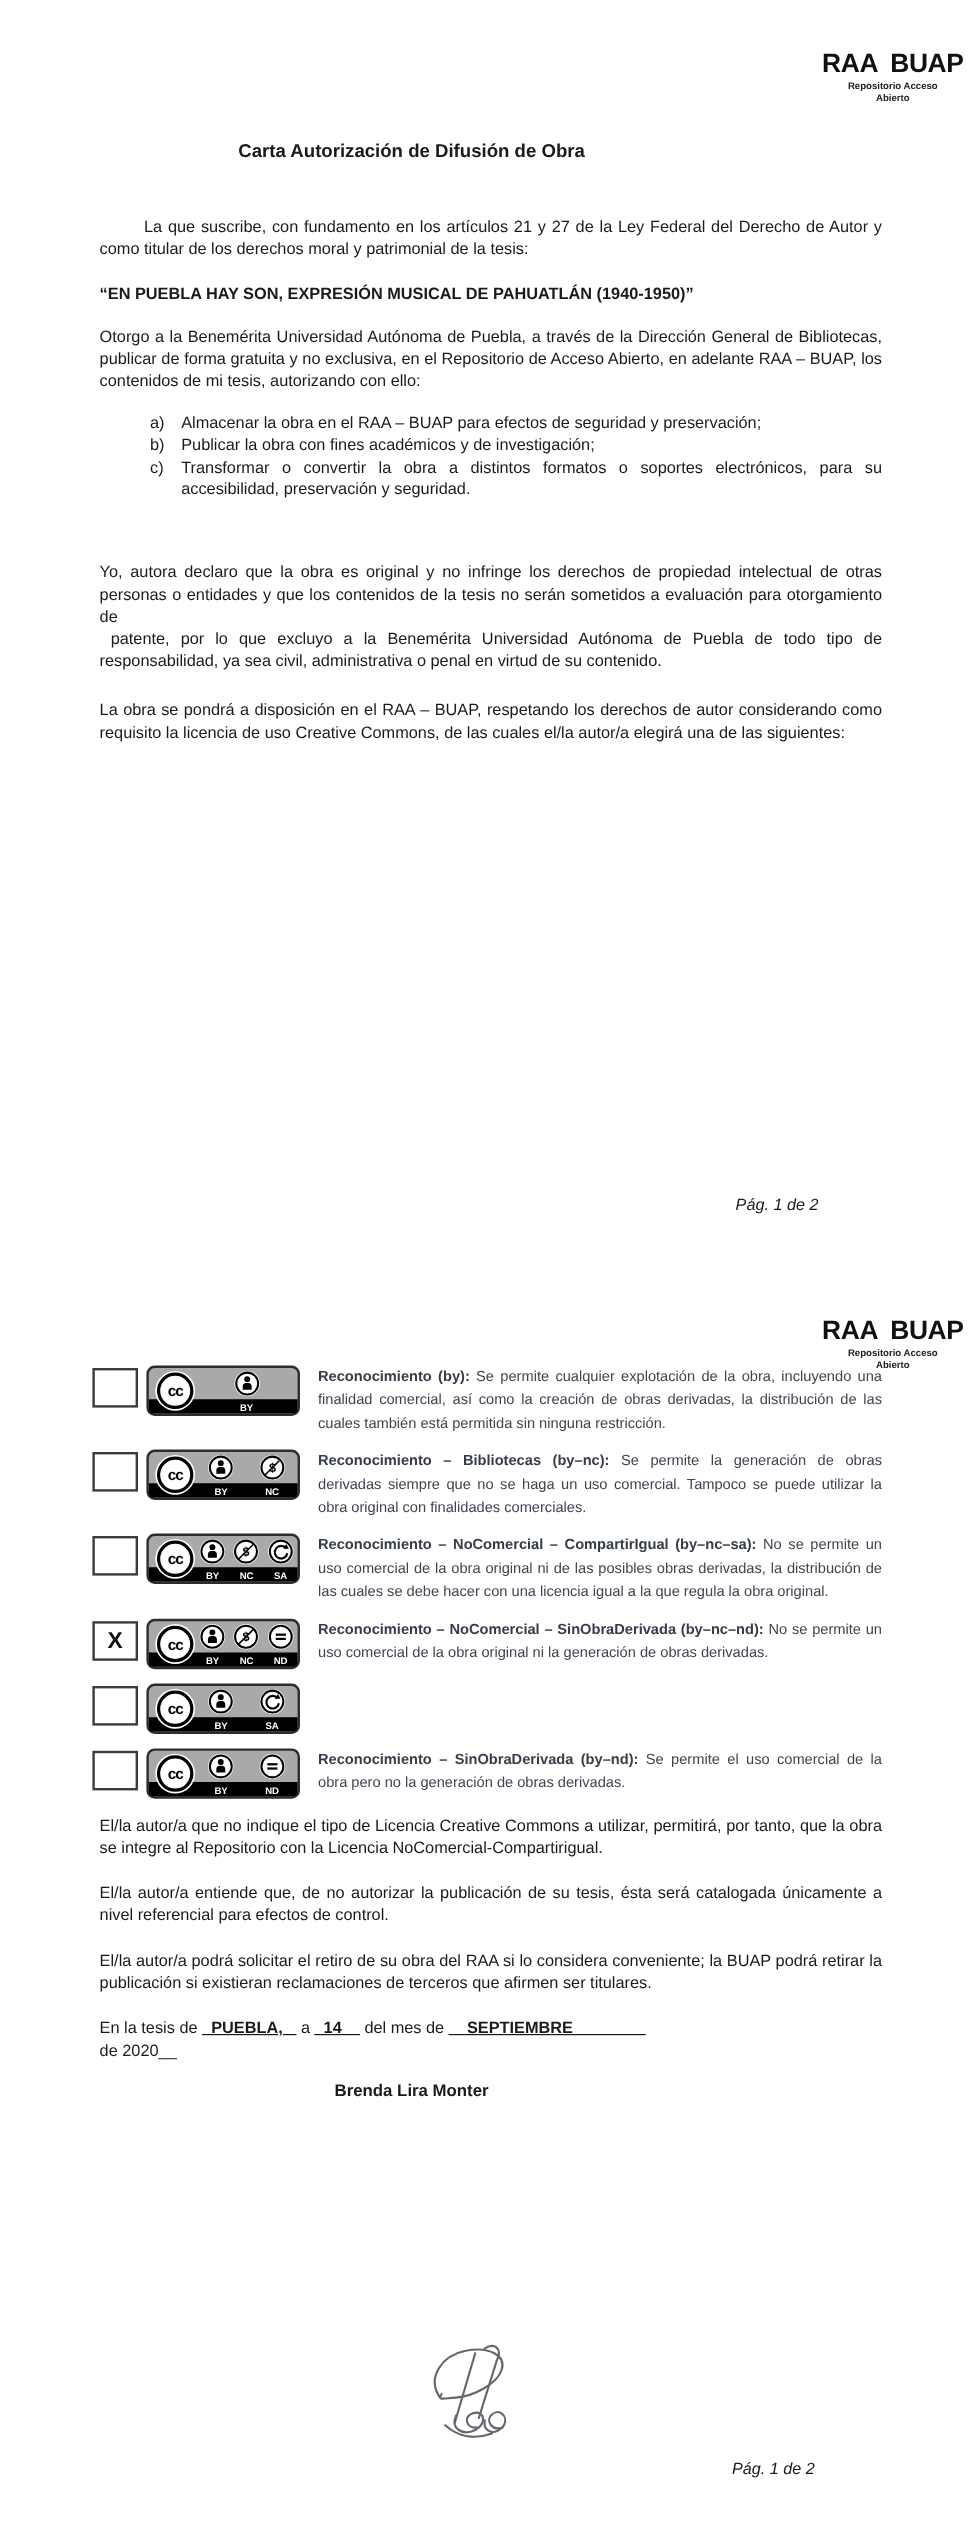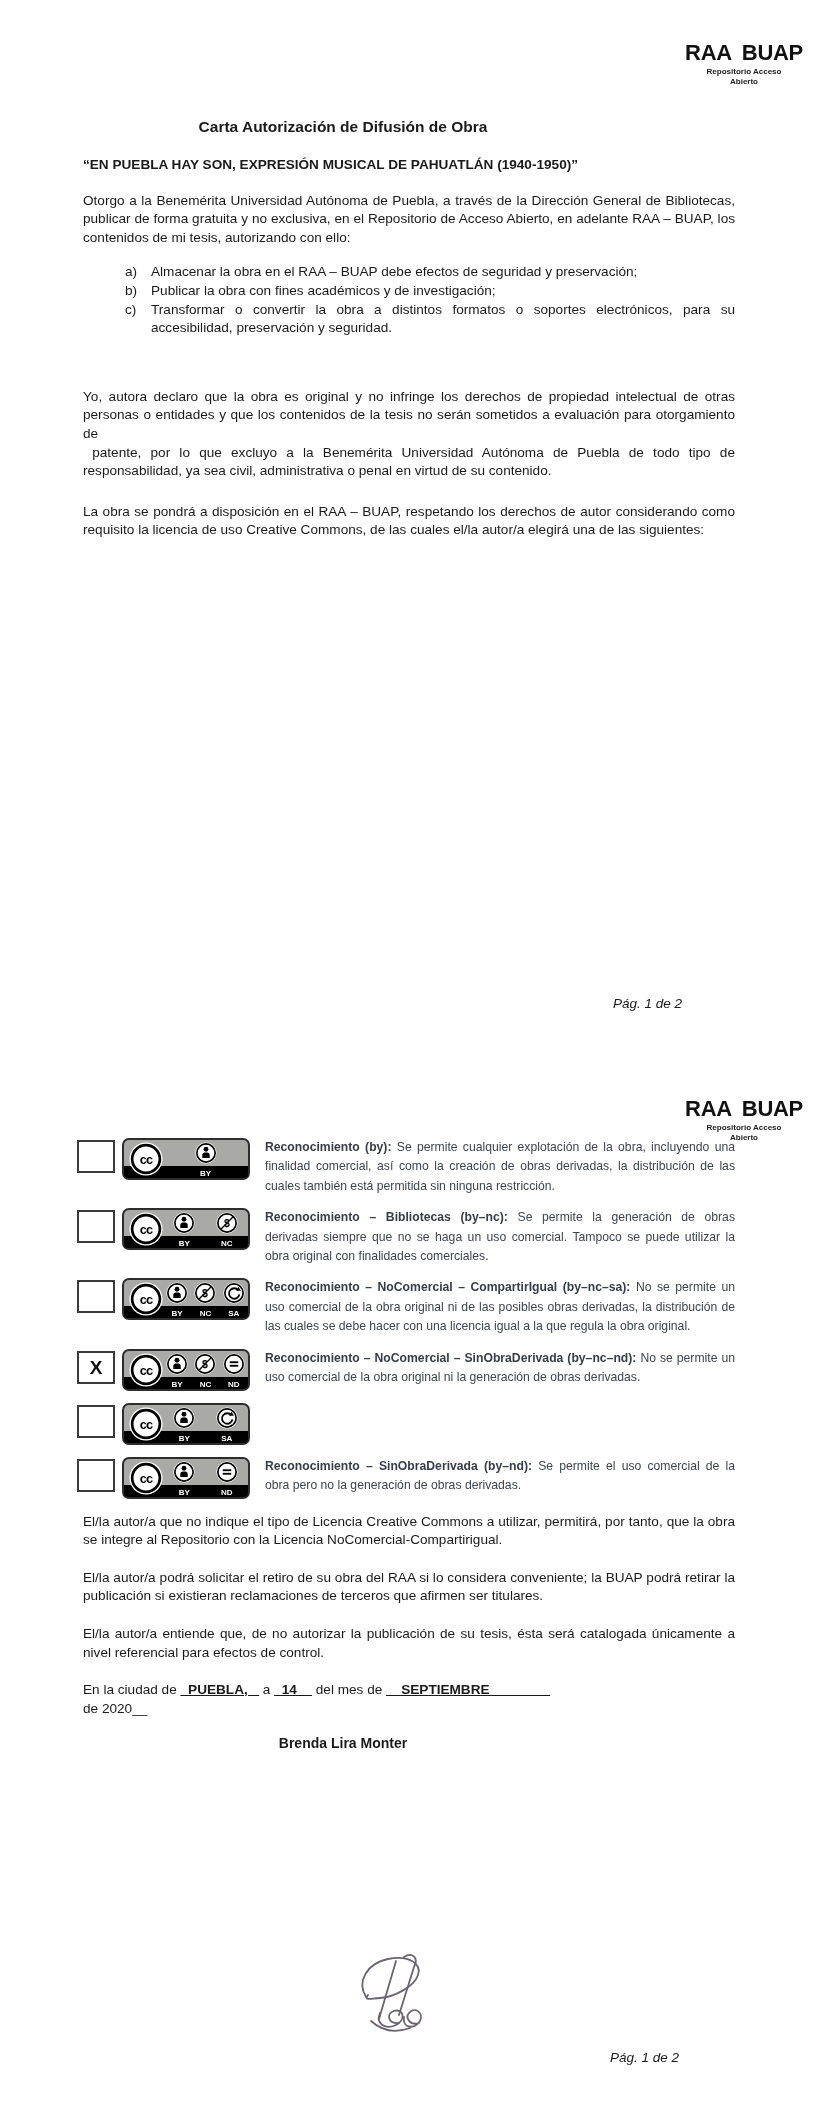--- a/index.html
+++ b/index.html
@@ -68,29 +68,30 @@
       <span>BUAP</span>
     </div>
     <div class="logo-sub">Repositorio Acceso Abierto</div>
   </div>
 
   <div class="content1">
     <div class="doc-title-wrap">
       <span class="doc-title">Carta Autorización de Difusión de Obra</span>
     </div>
 
+    <p class="body-p indent-first mt44">La que suscribe, con fundamento en los artículos 21 y 27 de la Ley Federal del Derecho de Autor y como titular de los derechos moral y patrimonial de la tesis:</p>
 
     <p class="body-p thesis mt20">“EN PUEBLA HAY SON, EXPRESIÓN MUSICAL DE PAHUATLÁN (1940-1950)”</p>
 
     <p class="body-p mt17">Otorgo a la Benemérita Universidad Autónoma de Puebla, a través de la Dirección General de Bibliotecas, publicar de forma gratuita y no exclusiva, en el Repositorio de Acceso Abierto, en adelante RAA – BUAP, los contenidos de mi tesis, autorizando con ello:</p>
 
     <div class="list">
       <div class="list-item">
         <span class="list-marker">a)</span>
-        <span class="list-text">Almacenar la obra en el RAA – BUAP debe efectos de seguridad y preservación;</span>
+        <span class="list-text">Almacenar la obra en el RAA – BUAP para efectos de seguridad y preservación;</span>
       </div>
       <div class="list-item">
         <span class="list-marker">b)</span>
         <span class="list-text">Publicar la obra con fines académicos y de investigación;</span>
       </div>
       <div class="list-item">
         <span class="list-marker">c)</span>
         <span class="list-text">Transformar o convertir la obra a distintos formatos o soportes electrónicos, para su accesibilidad, preservación y seguridad.</span>
       </div>
     </div>
@@ -313,24 +314,24 @@
               <rect x="8" y="9.8" width="10" height="2.2" fill="#000"></rect>
               <rect x="8" y="14" width="10" height="2.2" fill="#000"></rect>
             </svg>
             <span class="lbl">ND</span>
           </span>
       </div>
       <p class="lic-text"><b>Reconocimiento – SinObraDerivada (by–nd):</b><span> Se permite el uso comercial de la obra pero no la generación de obras derivadas.</span></p>
     </div>
 
     <p class="body-p p2block" style="margin-top:14px;">El/la autor/a que no indique el tipo de Licencia Creative Commons a utilizar, permitirá, por tanto, que la obra se integre al Repositorio con la Licencia NoComercial-Compartirigual.</p>
+    <p class="body-p p2block mt20">El/la autor/a entiende que, de no autorizar la publicación de su tesis, ésta será catalogada únicamente a nivel referencial para efectos de control.</p>
     <p class="body-p p2block mt20">El/la autor/a podrá solicitar el retiro de su obra del RAA si lo considera conveniente; la BUAP podrá retirar la publicación si existieran reclamaciones de terceros que afirmen ser titulares.</p>
-    <p class="body-p p2block mt20">El/la autor/a entiende que, de no autorizar la publicación de su tesis, ésta será catalogada únicamente a nivel referencial para efectos de control.</p>
-
-    <p class="body-p p2block mt20 date-p"><span>En la ciudad de </span><span class="fill">_PUEBLA, _</span><span> a </span><span class="fill">_14__</span><span> del mes de </span><span class="fill">__SEPTIEMBRE________</span><br><span>de 2020__</span></p>
+
+    <p class="body-p p2block mt20 date-p"><span>En la tesis de </span><span class="fill">_PUEBLA, _</span><span> a </span><span class="fill">_14__</span><span> del mes de </span><span class="fill">__SEPTIEMBRE________</span><br><span>de 2020__</span></p>
 
     <div class="author-wrap">
       <span class="author-name">Brenda Lira Monter</span>
     </div>
   </div>
 
   <div class="signature">
     <svg width="100" height="90" viewBox="0 0 100 88" fill="none">
       <g stroke="#6b6470" stroke-width="1.8" stroke-linecap="round" fill="none">
         <path d="M14 46 C4 30 16 12 36 8 C56 4 70 12 66 24 C62 36 42 46 28 47 C18 47.5 12 50 16 44"></path>

